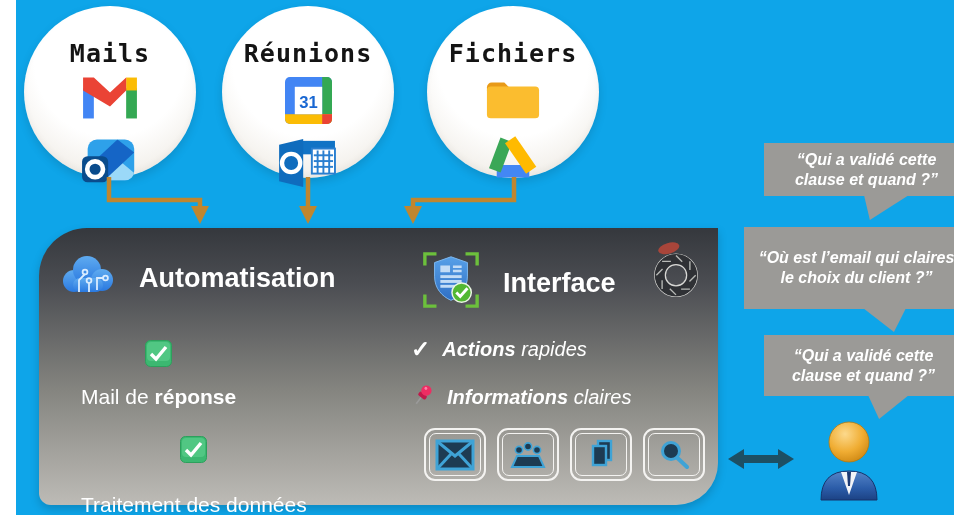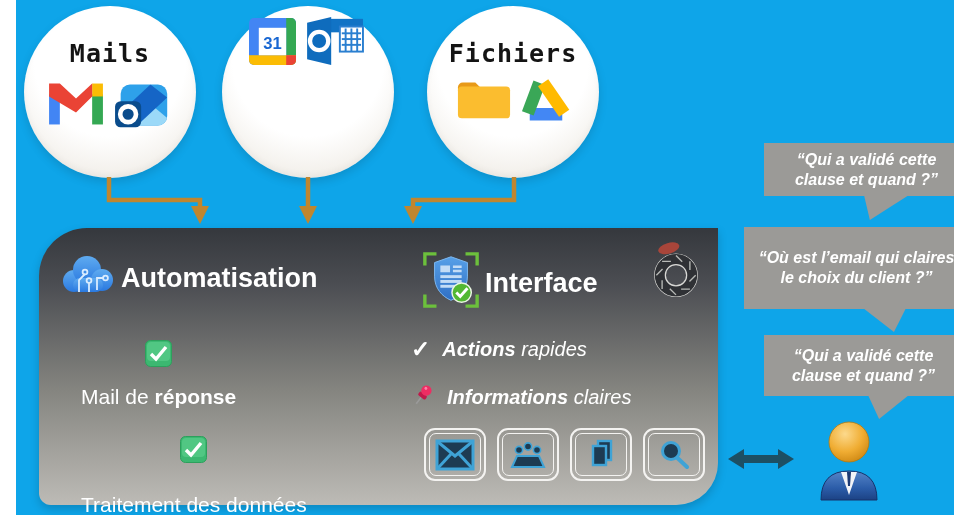--- a/index.html
+++ b/index.html
@@ -6,31 +6,31 @@
   .canvas{position:relative;width:954px;height:515px;background:#0ea5e9;overflow:hidden;
           font-family:"Liberation Sans",sans-serif;margin-left:16px;}
 
   
   .circle{position:absolute;top:6px;width:172px;height:172px;border-radius:50%;
           background:radial-gradient(circle at 50% 32%,#ffffff 52%,#f3f0eb 78%,#e2dfd9 100%);
           box-shadow:0 4px 10px rgba(0,0,0,.13), inset 0 -3px 6px rgba(0,0,0,.04);}
   .c1{left:8px;} .c2{left:206px;} .c3{left:411px;}
   .circle .title{margin-top:33px;text-align:center;font-family:"DejaVu Sans Mono",monospace;
                  font-weight:bold;font-size:25px;color:#141414;letter-spacing:1px;}
-  .circle .icons{display:flex;justify-content:center;align-items:center;gap:9px;margin-top:9px;}
+  .circle .icons{display:flex;justify-content:center;align-items:center;gap:9px;margin-top:9px;flex-direction:column;}
 
   
   .flow{position:absolute;left:0;top:0;pointer-events:none;}
 
   
   .panel{position:absolute;left:23px;top:228px;width:679px;height:277px;
          border-radius:48px 0 42px 12px;
          background:linear-gradient(180deg,#35383d 0%,#4b4d52 20%,#84847f 58%,#bdbbb6 100%);
          box-shadow:0 4px 10px rgba(0,0,0,.18);}
-  .hdr{position:absolute;display:flex;align-items:center;gap:4px;color:#fff;
+  .hdr{position:absolute;display:flex;align-items:center;gap:22px;color:#fff;
        font-size:27px;font-weight:bold;}
   .hdr-auto{left:20px;top:22px;}
   .hdr-iface{left:382px;top:22px;}
   .logo{position:absolute;left:610px;top:11px;}
 
   .check-item{position:absolute;left:42px;display:flex;align-items:center;gap:13px;
               color:#fff;font-size:21px;flex-direction:column;}
   .ci1{top:112px;} .ci2{top:160px;} .ci3{top:208px;gap:25px;}
 
   .feature{position:absolute;left:372px;display:flex;align-items:center;gap:12px;
@@ -89,20 +89,21 @@
             <polygon points="12,34 40,8 58,22 30,48" fill="#1565c6"></polygon>
           </g>
           <rect x="2" y="26" width="28" height="28" rx="6" fill="#0a4c8c"></rect>
           <circle cx="16" cy="40" r="8.5" fill="none" stroke="#ffffff" stroke-width="5"></circle>
         </svg>
       </span>
     </div>
   </div>
 
   <div class="circle c2">
+    <div class="title">Réunions</div>
     <div class="icons">
       <span>
         <svg width="47" height="47" viewBox="0 0 48 48">
           <defs>
               <clipPath id="calclip">
                 <rect x="0" y="0" width="48" height="48" rx="5"></rect>
               </clipPath>
             </defs>
           <g clip-path="url(#calclip)">
             <rect x="0" y="0" width="48" height="48" fill="#4285f4"></rect>

